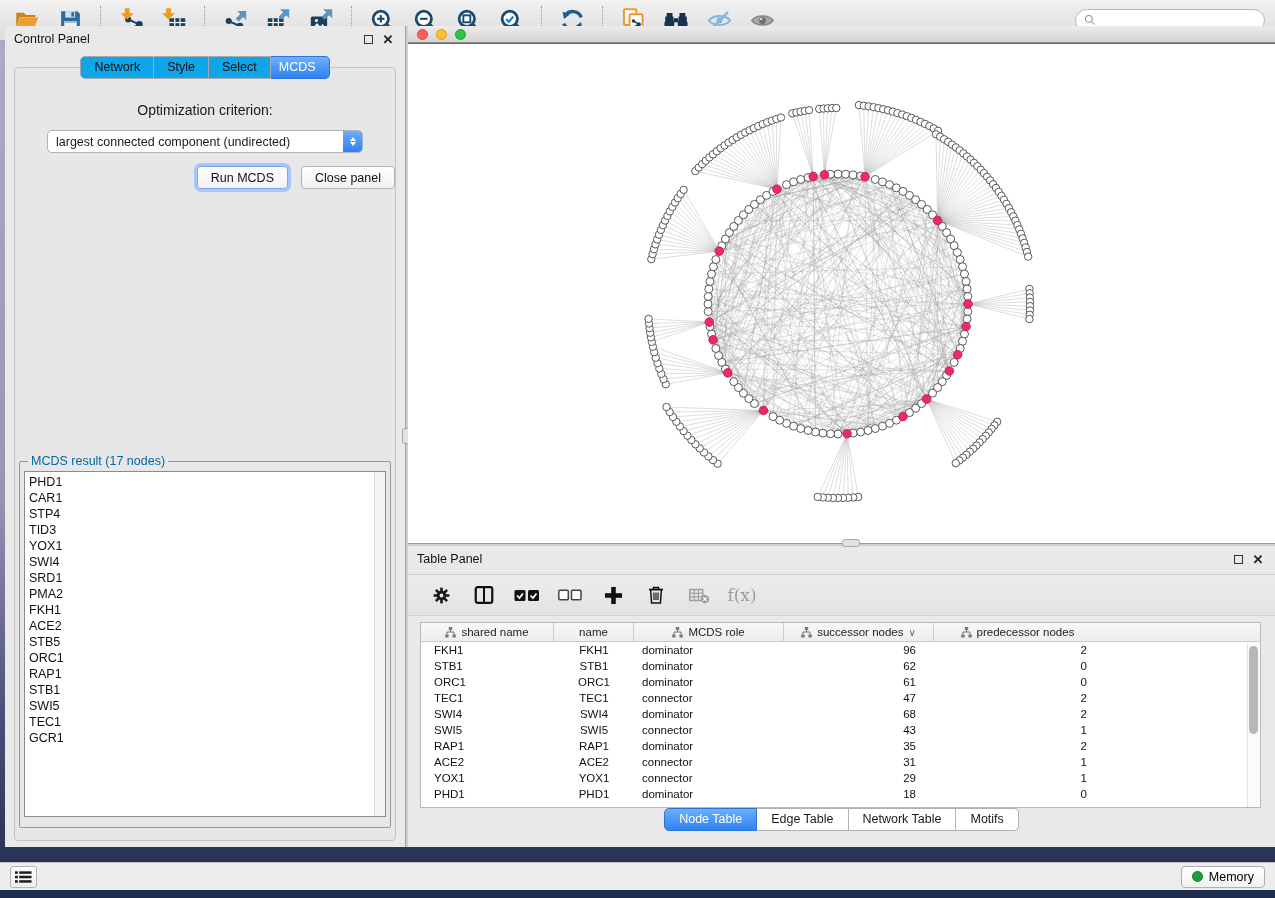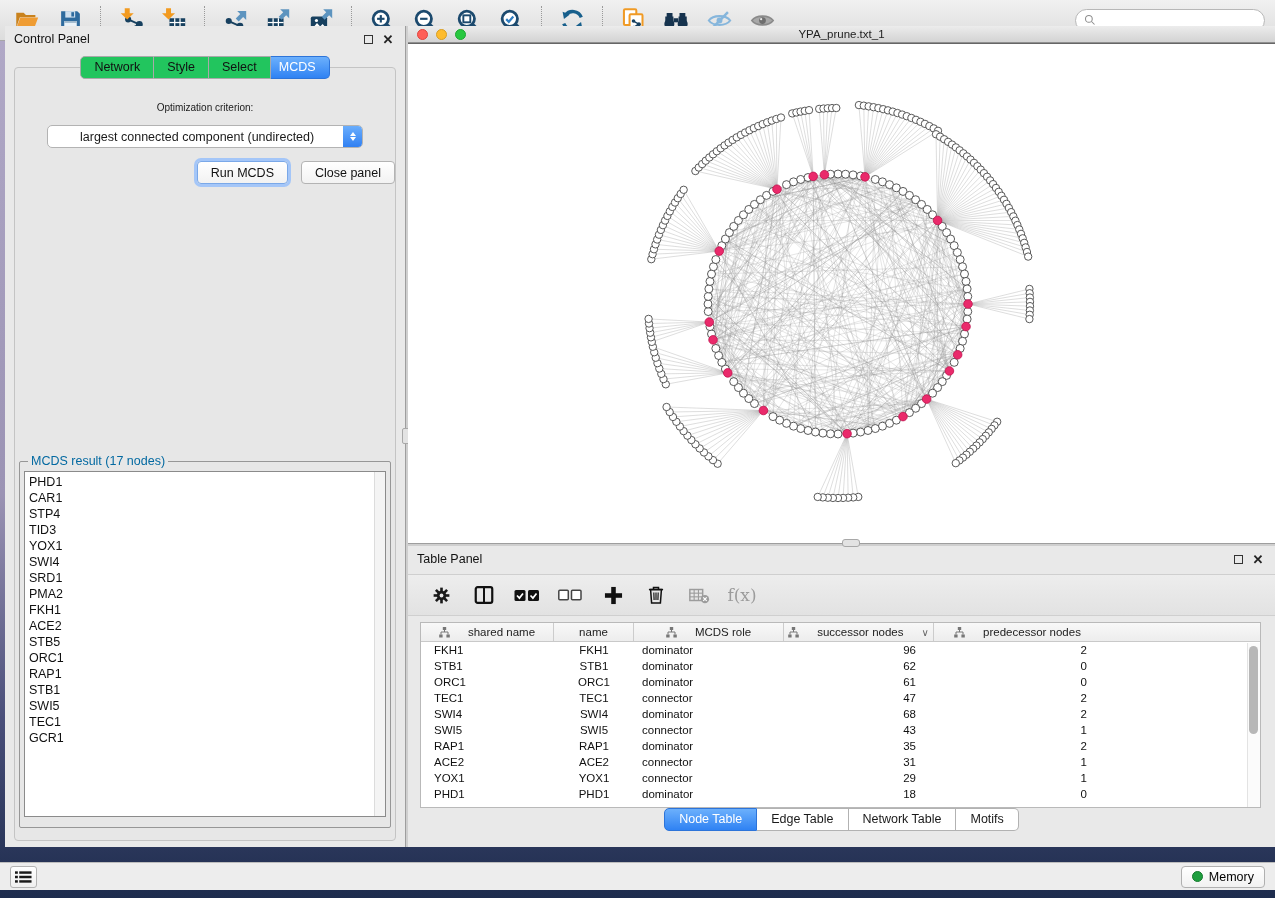--- a/index.html
+++ b/index.html
@@ -30,34 +30,34 @@
   .mainrow { position:absolute; left:5px; top:26px; width:1270px; height:821px; display:flex; }
   
   .cpanel { width:400px; background:#e9e9e9; display:flex; flex-direction:column; position:relative; }
   .panel-hdr { height:26px; display:flex; align-items:center; padding:0 9px; font-size:12.5px; color:#111; }
   .panel-hdr .ttl { flex:1; }
   .winbtn { width:16px; height:16px; display:flex; align-items:center; justify-content:center; margin-left:4px; color:#222; }
   .float-sq { width:9px; height:9px; border:1.5px solid #333; display:inline-block; }
   .close-x { font-weight:bold; font-size:13px; line-height:1; }
   .tabs { display:flex; justify-content:center; position:relative; z-index:2; margin-top:4px; }
   .tab {
-    padding:3px 13px 4px; background:#22c55e; border:1px solid #a9a9a9; border-left-width:0;
+    padding:3px 13px 4px; background:#0ea5e9; border:1px solid #a9a9a9; border-left-width:0;
     font-size:12.5px; color:#111; cursor:default;
   }
   .tab:first-child { border-left-width:1px; border-radius:5px 0 0 5px; }
   .tab:last-child { border-radius:0 5px 5px 0;padding-left:8px; }
   .tab.selected { background:linear-gradient(#6cb0fc,#2f82f3); color:#fff; border-color:#2d74d9; }
   .cp-content {
     margin:-12px 9px 6px; flex:1; background:#e7e7e7; border:1px solid #c4c4c4; border-radius:4px;
     padding-top:34px; display:flex; flex-direction:column; position:relative; z-index:1;
   }
-  .opt-label { text-align:center; font-size:10px; margin-bottom:12px; }
+  .opt-label { text-align:center; font-size:14px; margin-bottom:12px; }
   .dropdown {
     width:316px; height:23px; margin:0 auto; background:#fff; border:1px solid #b3b3b3; border-radius:5px;
-    display:flex; align-items:center; overflow:hidden;padding-left:24px;
+    display:flex; align-items:center; overflow:hidden;
   }
   .dropdown .dd-text { flex:1; padding:0 8px; font-size:12.5px; white-space:nowrap; }
   .dd-stepper {
     width:19px; height:23px; background:linear-gradient(#6db0fd,#2e7ef2); border-radius:0 4px 4px 0;
     display:flex; flex-direction:column; align-items:center; justify-content:center; gap:1px;
   }
   .dd-stepper i { width:0; height:0; border-left:3.5px solid transparent; border-right:3.5px solid transparent; }
   .dd-up { border-bottom:4px solid #fff; }
   .dd-down { border-top:4px solid #fff; }
   .btnrow { display:flex; justify-content:flex-end; gap:13px; margin-top:13px; }
@@ -100,21 +100,21 @@
   .tpanel { flex:1; background:#e9e9e9; display:flex; flex-direction:column; }
   .t-toolbar {
     height:42px; margin-top:2px; background:linear-gradient(#ededed,#e2e2e2);
     border-top:1px solid #cfcfcf; border-bottom:1px solid #cfcfcf;
     display:flex; align-items:center; gap:17px; padding-left:20px;
   }
   .tti { display:flex; align-items:center; justify-content:center; width:26px; height:26px; }
   .fx { font-family:"DejaVu Serif", serif; font-size:17px; color:#9c9c9c; }
   .tablewrap { margin:6px 14px 0 12px; background:#fff; border:1px solid #b9b9b9; position:relative; height:186px; overflow:hidden; }
   .thead { display:flex; height:19px; background:linear-gradient(#f8f8f8,#ededed); border-bottom:1px solid #c9c9c9; }
-  .th { display:flex; align-items:center; justify-content:center; gap:18px; font-size:11.5px; color:#222; border-right:1px solid #ccc; }
+  .th { display:flex; align-items:center; justify-content:center; gap:5px; font-size:11.5px; color:#222; border-right:1px solid #ccc; }
   .th .sort { color:#666; font-size:10px; }
   .trow { display:flex; height:16px; align-items:center; }
   .td { font-size:11.5px; color:#111; white-space:nowrap; overflow:hidden; }
   .c0 { width:133px; padding-left:13px; }
   .c1 { width:80px;  text-align:center; }
   .c2 { width:150px; padding-left:8px; }
   .c3 { width:150px; text-align:right; padding-right:18px; }
   .c4 { width:167px; text-align:right; padding-right:14px; }
   .th.c0,.th.c1,.th.c2,.th.c3,.th.c4 { padding:0; text-align:center; justify-content:center; }
   .tv-sbar { position:absolute; right:0; top:20px; bottom:0; width:13px; background:#fbfbfb; border-left:1px solid #e3e3e3; }
@@ -374,21 +374,20 @@
       <div class="handle"></div>
     </div>
 
   <div class="rightcol">
     <div class="net-titlebar">
       <span class="tlights">
         <span class="tlight tl-red"></span>
         <span class="tlight tl-yellow"></span>
         <span class="tlight tl-green"></span>
       </span>
-      <span class="net-title">YPA_prune.txt_1</span>
     </div>
     <div class="net-canvas">
       <svg id="net-svg" width="867" height="500" viewBox="0 0 867 500">
           <g>
             <line x1="311.23909050646193" y1="207.12423640014595" x2="481.4903695850904" y2="140.63190610556438" class="chord"></line>
             <line x1="311.23909050646193" y1="207.12423640014595" x2="307.8399592978319" y2="304.46261863233696" class="chord"></line>
             <line x1="311.23909050646193" y1="207.12423640014595" x2="346.43761074074985" y2="160.41422239453289" class="chord"></line>
             <line x1="311.23909050646193" y1="207.12423640014595" x2="392.7155797475582" y2="135.46136339898646" class="chord"></line>
             <line x1="311.23909050646193" y1="207.12423640014595" x2="452.574263096701" y2="131.97499210841295" class="chord"></line>
             <line x1="311.23909050646193" y1="207.12423640014595" x2="507.6306169213622" y2="155.72398494184432" class="chord"></line>

